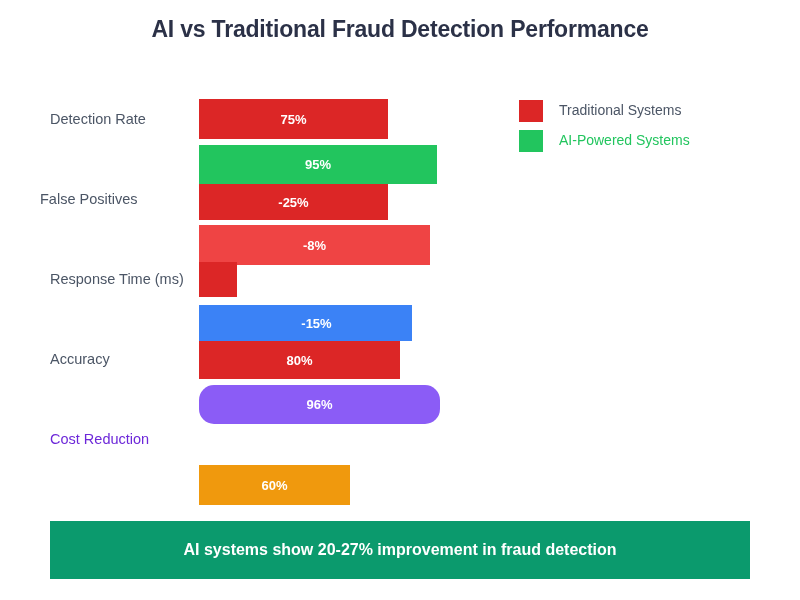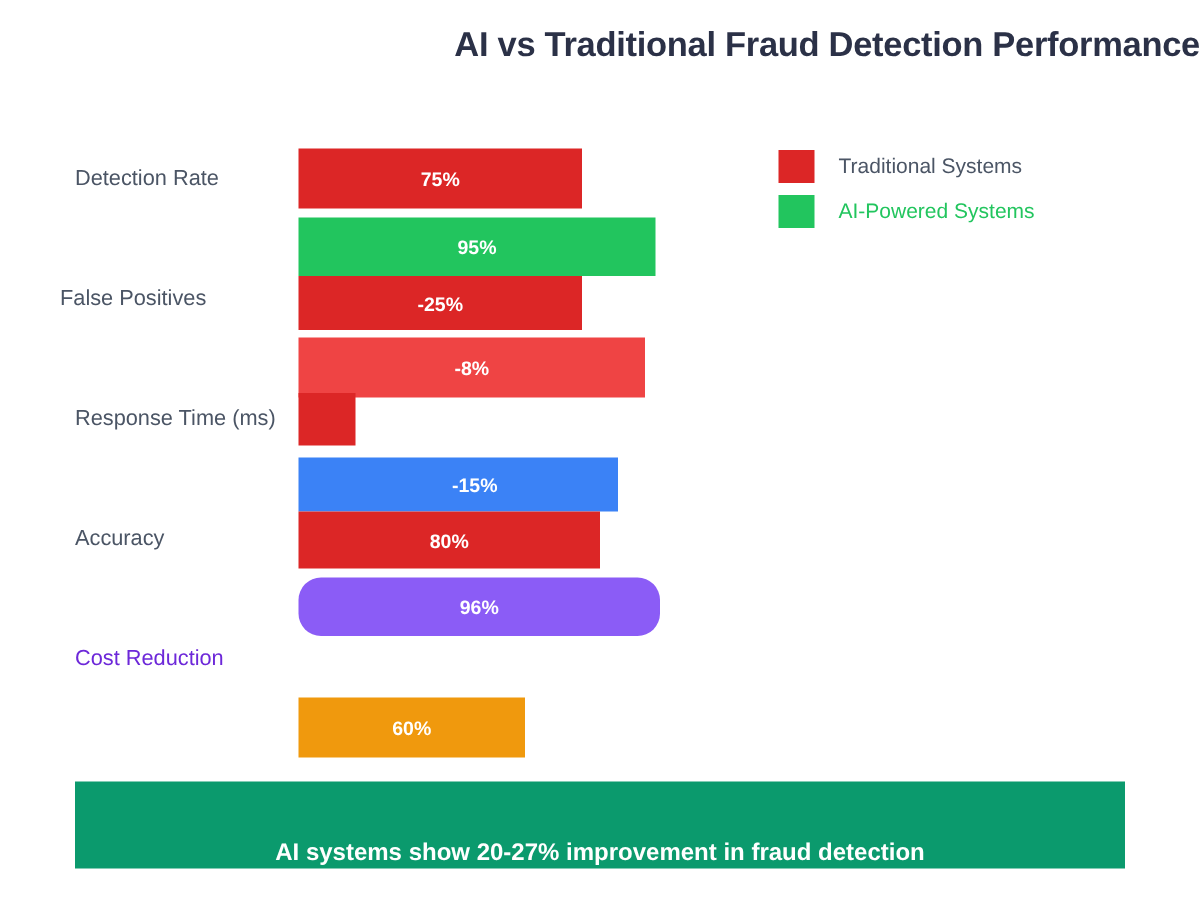--- a/index.html
+++ b/index.html
@@ -7,21 +7,21 @@
     width:800px;height:600px;background:#ffffff;
     font-family:"Liberation Sans", sans-serif;
     position:relative;overflow:hidden;
     -webkit-font-smoothing:antialiased;
   }
   #chart-root{position:absolute;inset:0;}
 
   
   .chart-title{
     position:absolute;left:0;top:16px;width:800px;
-    text-align:right;
+    text-align:center;
     font-size:23px;font-weight:bold;color:#2b3147;
     letter-spacing:-0.2px;
   }
 
   
   .plot-area{position:absolute;left:0;top:0;width:800px;height:520px;}
 
   
   .cat-label{
     position:absolute;
@@ -50,21 +50,21 @@
   .legend-text{
     position:absolute;left:40px;top:4px;
     font-size:14px;white-space:nowrap;
   }
 
   
   .callout{
     position:absolute;left:50px;top:521px;width:700px;height:58px;
     background:#0b9a6d;
     display:flex;flex-direction:column;
-    align-items:center;justify-content:flex-end;
+    align-items:center;justify-content:center;
   }
   .callout-line{
     font-size:16px;font-weight:bold;color:#ffffff;
     line-height:20px;white-space:nowrap;
   }
 </style>
 </head>
 <body style="background: rgb(255, 255, 255);">
 
 <div id="chart-root">

